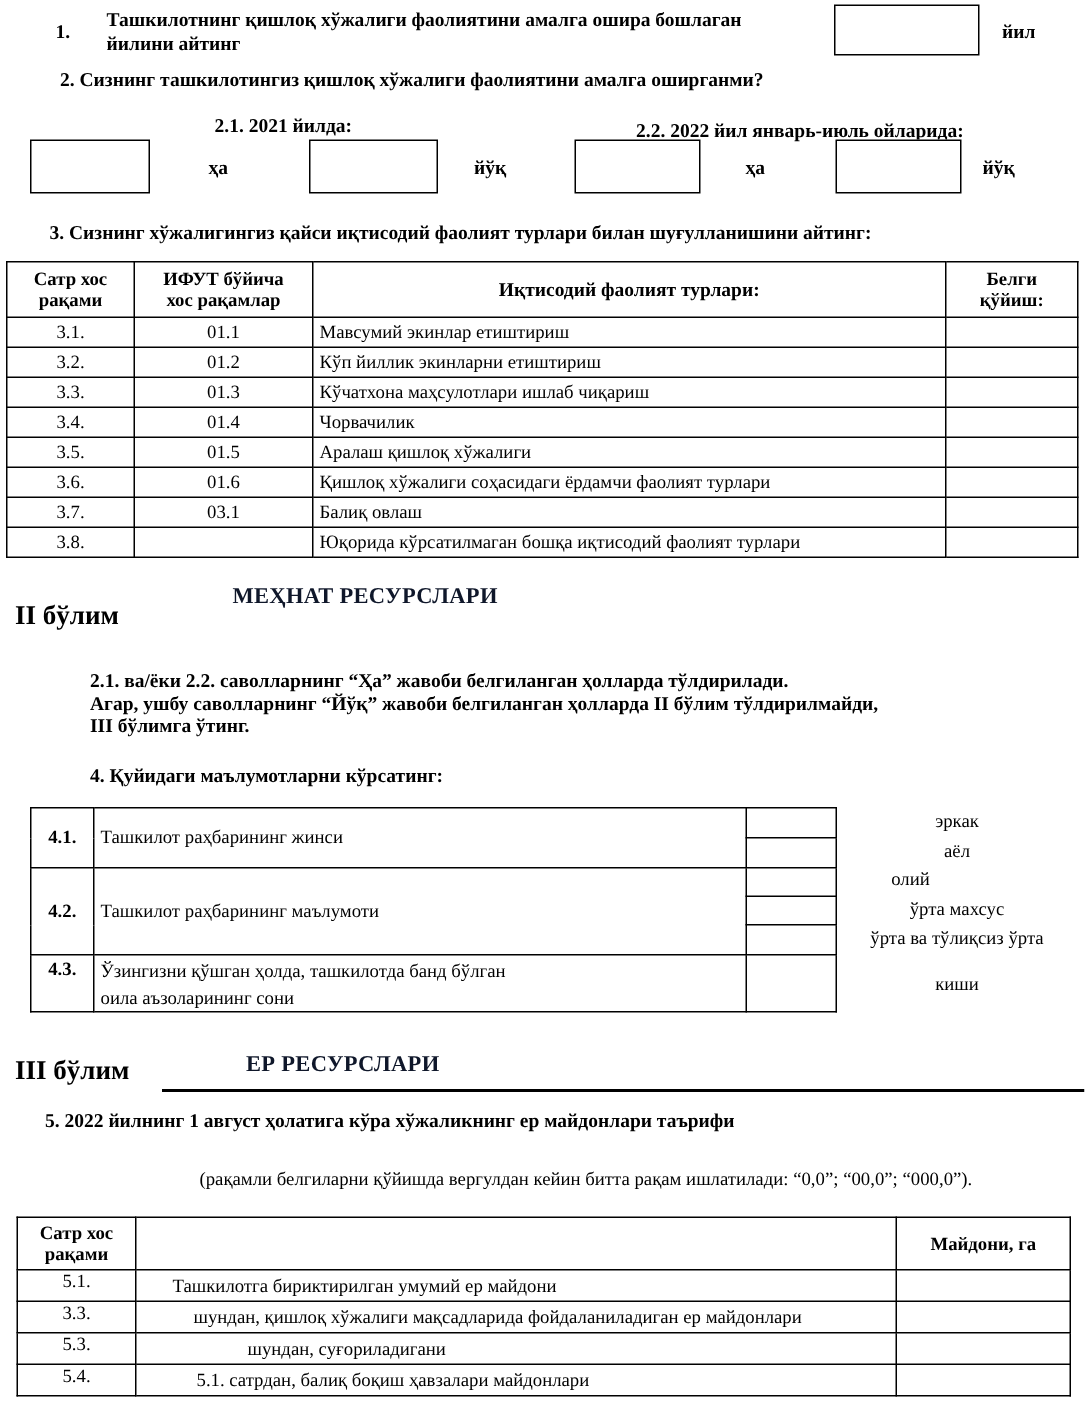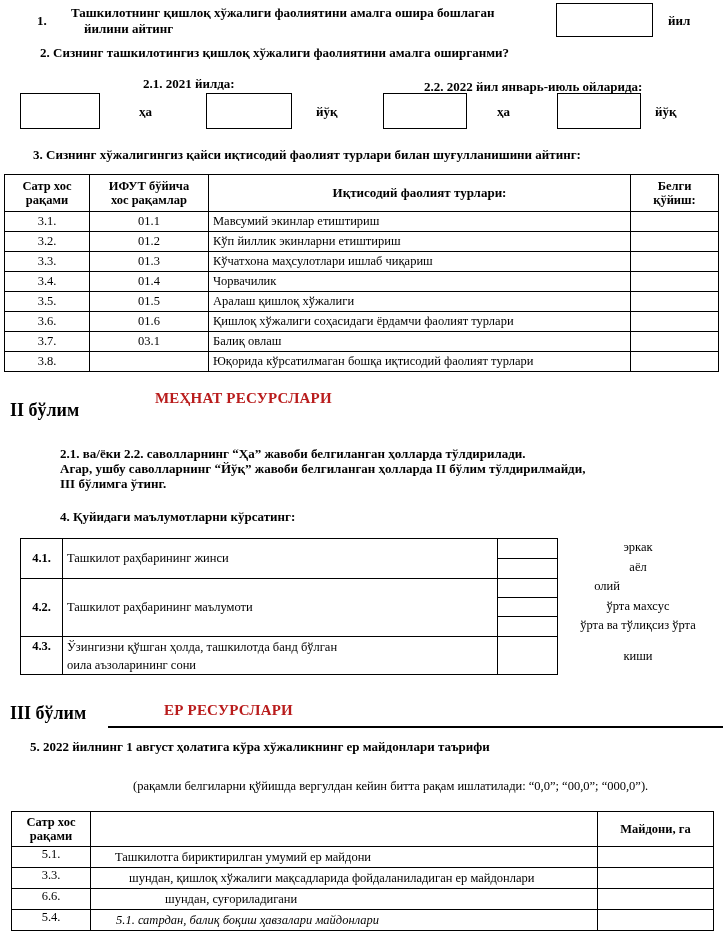--- a/index.html
+++ b/index.html
@@ -4,36 +4,36 @@
 <style>
   html, body { margin: 0; padding: 0; background: #ffffff; }
   body { width: 723px; height: 935px; position: relative; overflow: hidden;
          font-family: "Liberation Serif", "DejaVu Serif", serif; color: #000; }
   .abs { position: absolute; }
   .b { font-weight: bold; }
   .box { position: absolute; border: 1.5px solid #000; background: #fff; box-sizing: border-box; }
   .q { font-size: 13px; font-weight: bold; line-height: 15px; }
   .lbl { font-size: 13px; font-weight: bold; }
   .sec { font-size: 18px; font-weight: bold; }
-  .sectitle { font-size: 15px; font-weight: bold; color: #b91c1c; letter-spacing: 0.2px; }
+  .sectitle { font-size: 15px; font-weight: bold; color: #0f172a; letter-spacing: 0.2px; }
   table { border-collapse: collapse; position: absolute; table-layout: fixed; }
   td, th { border: 1px solid #000; padding: 0 4px; font-size: 12.5px; box-sizing: border-box; }
   th { font-weight: bold; text-align: center; line-height: 14px; }
   .c { text-align: center; }
   .t3 td { height: 20px; }
   .t5 td { height: 21px; }
   .t4 td { font-size: 12.5px; margin-left: 28px; }
   .side { font-size: 12.5px; text-align: center; width: 140px; }
 </style>
 </head>
 <body>
 
 <div class="abs q" style="left:37px; top:13px;">1.</div>
 <div class="abs q" style="left:71px; top:5px;">Ташкилотнинг қишлоқ хўжалиги фаолиятини амалга ошира бошлаган</div>
-<div class="abs q" style="left:84px; top:21px;">йилини айтинг</div>
+<div class="abs q" style="left:71px; top:21px;">йилини айтинг</div>
 <div class="box" style="left:556px; top:3px; width:97px; height:34px;"></div>
 <div class="abs lbl" style="left:668px; top:13px;">йил</div>
 
 <div class="abs q" style="left:40px; top:45px;">2.  Сизнинг ташкилотингиз қишлоқ хўжалиги фаолиятини амалга оширганми?</div>
 <div class="abs lbl" style="left:143px; top:76px;">2.1.  2021 йилда:</div>
 <div class="abs lbl" style="left:424px; top:79px;">2.2.  2022 йил январь-июль ойларида:</div>
 
 <div class="box" style="left:20px; top:93px; width:80px; height:36px;"></div>
 <div class="abs lbl" style="left:139px; top:104px;">ҳа</div>
 <div class="box" style="left:206px; top:93px; width:86px; height:36px;"></div>
@@ -182,23 +182,23 @@
         <td class="c" style="vertical-align:top;">5.1.</td>
         <td style="padding-left:24px;">Ташкилотга бириктирилган умумий ер майдони</td>
         <td></td>
       </tr>
   <tr>
         <td class="c" style="vertical-align:top;">3.3.</td>
         <td style="padding-left:38px;">шундан, қишлоқ хўжалиги мақсадларида фойдаланиладиган ер майдонлари</td>
         <td></td>
       </tr>
   <tr>
-        <td class="c" style="vertical-align:top;">6.6.</td>
+        <td class="c" style="vertical-align:top;">5.3.</td>
         <td style="padding-left:74px;">шундан, суғориладигани</td>
         <td></td>
       </tr>
   <tr>
         <td class="c" style="vertical-align:top;">5.4.</td>
-        <td style="padding-left:25px;font-style:italic;">5.1. сатрдан,  балиқ боқиш ҳавзалари майдонлари</td>
+        <td style="padding-left:40px;">5.1. сатрдан,  балиқ боқиш ҳавзалари майдонлари</td>
         <td></td>
       </tr>
 </tbody>
   </table>
 
 </body></html>

